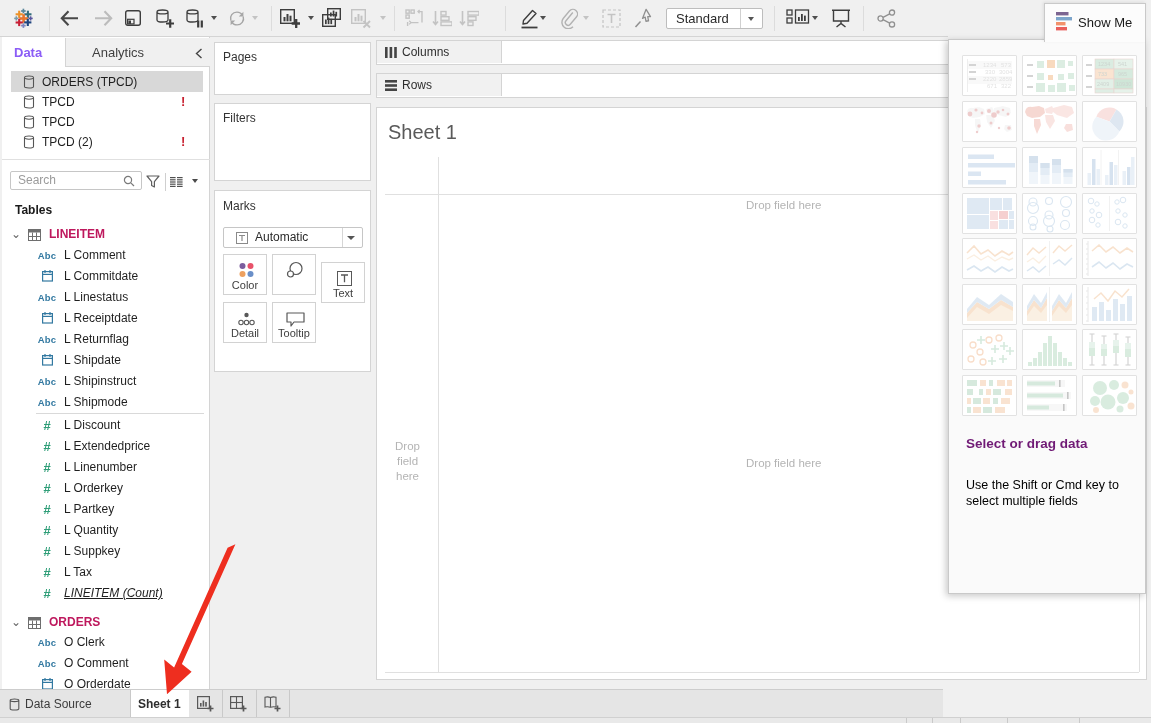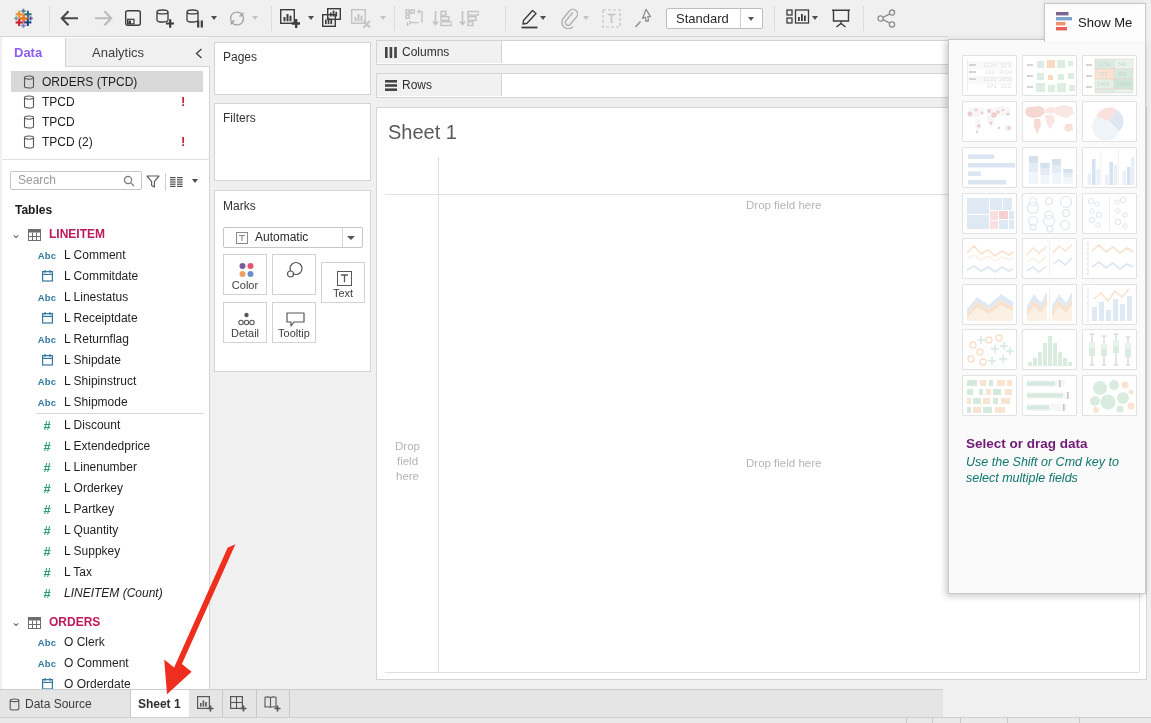--- a/index.html
+++ b/index.html
@@ -14,21 +14,21 @@
 #standardbox { left:666px; top:8px; width:97px; height:21px; background:#fff; border:1px solid #bdbdbd; border-radius:2px; font-size:13px; color:#2a2a2a; line-height:19px; padding-left:9px; }
 #standardbox .dd { position:absolute; right:0; top:0; width:22px; height:19px; border-left:1px solid #d0d0d0; }
 #standardbox .dd:after { content:""; position:absolute; left:7px; top:8px; border-left:3.5px solid transparent; border-right:3.5px solid transparent; border-top:4px solid #555; }
 
 #showmebtn { left:1044px; top:3px; width:102px; height:39px; background:#fcfcfc; border:1px solid #c9c9c9; border-bottom:none; box-shadow:-1px -1px 3px rgba(0,0,0,0.08); }
 #showmebtn .txt { position:absolute; left:33px; top:11px; font-size:13px; color:#1a1a1a; }
 #showmepanel { left:948px; top:39px; width:198px; height:555px; background:#fafafa; border:1px solid #c9c9c9; box-shadow:-2px 2px 7px rgba(0,0,0,0.22); }
 .thumb { position:absolute; width:55px; height:41px; background:#fff; border:1px solid #e2e2e2; border-radius:1px; }
 .thumb svg { opacity:0.42; }
 #smtext b { position:absolute; left:17px; top:396px; font-size:13.5px; color:#701a75; }
-#smtext span { position:absolute; left:17px; top:415px; font-size:12.5px; color:#0f766e; line-height:15.5px;font-style:italic; }
+#smtext span { position:absolute; left:17px; top:438px; font-size:12.5px; color:#000000; line-height:15.5px; }
 
 #sidebar { left:0; top:37px; width:210px; height:652px; background:#fff; border-right:1px solid #d4d4d4; border-left:2px solid #f0f0f0; }
 #sidetabs { position:absolute; left:0; top:1px; width:208px; height:29px; background:#f0f0f0; border-bottom:1px solid #d4d4d4; }
 #datatab { position:absolute; left:0; top:0; width:64px; height:29px; background:#fff; border-right:1px solid #d4d4d4; font-weight:bold; font-size:13px; color:#8b5cf6; line-height:29px; padding-left:12px; }
 #antab { position:absolute; left:90px; top:0; font-size:13px; color:#3f3f3f; line-height:29px; }
 #collapse { position:absolute; left:192px; top:7px; font-size:13px; color:#555; }
 .dsrow { position:absolute; left:0; width:208px; height:20px; line-height:20px; }
 .dsrow .nm { position:absolute; left:40px; font-size:12px; color:#1f1f1f; }
 .dsrow .bang { position:absolute; left:179px; color:#c8202f; font-weight:bold; font-size:13px; }
 .dbicon { position:absolute; left:21px; top:3px; }
@@ -367,21 +367,21 @@
   <div class="trow" style="top:504.1px;">
       <span class="ficon hash">#</span>
       <span class="fname">L Suppkey</span>
     </div>
   <div class="trow" style="top:525.2px;">
       <span class="ficon hash">#</span>
       <span class="fname">L Tax</span>
     </div>
   <div class="trow" style="top:546.3px;">
       <span class="ficon hash">#</span>
-      <span class="fname" style="font-style:italic;">LINEITEM (Count)</span>
+      <span class="fname" style="font-style:italic;text-decoration:underline;">LINEITEM (Count)</span>
     </div>
   <div class="trow" style="top:574.5px;">
       <span class="chev">⌄</span>
       <svg style="position:absolute;left:26px;top:5px;" width="13" height="12" viewBox="0 0 13 12">
         <rect x="0.5" y="0.5" width="12" height="11" fill="none" stroke="#6e6e6e"></rect>
         <rect x="0.5" y="0.5" width="12" height="3" fill="#6e6e6e"></rect>
         <line x1="4.5" y1="3.5" x2="4.5" y2="11.5" stroke="#6e6e6e"></line>
         <line x1="8.5" y1="3.5" x2="8.5" y2="11.5" stroke="#6e6e6e"></line>
         <line x1="0.5" y1="7.5" x2="12.5" y2="7.5" stroke="#6e6e6e"></line>
       </svg>

